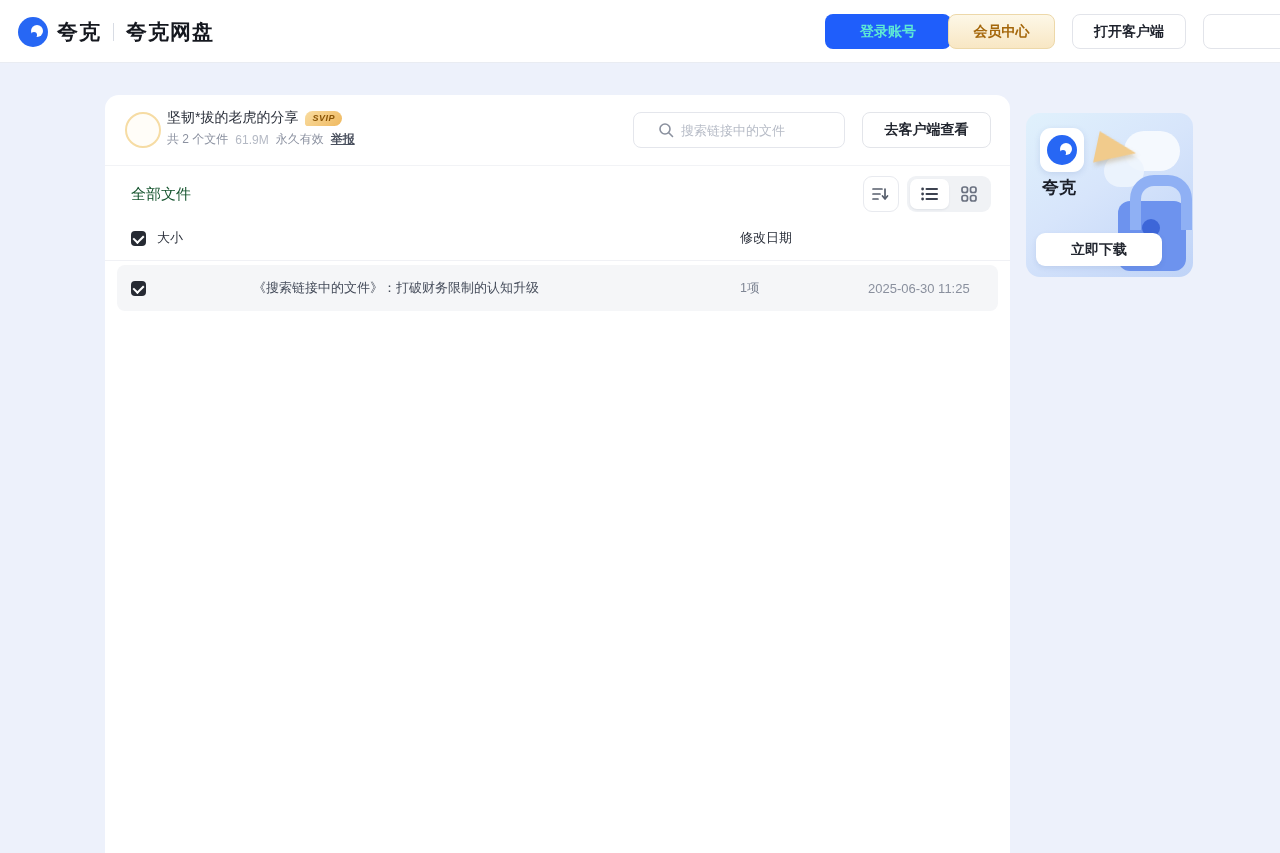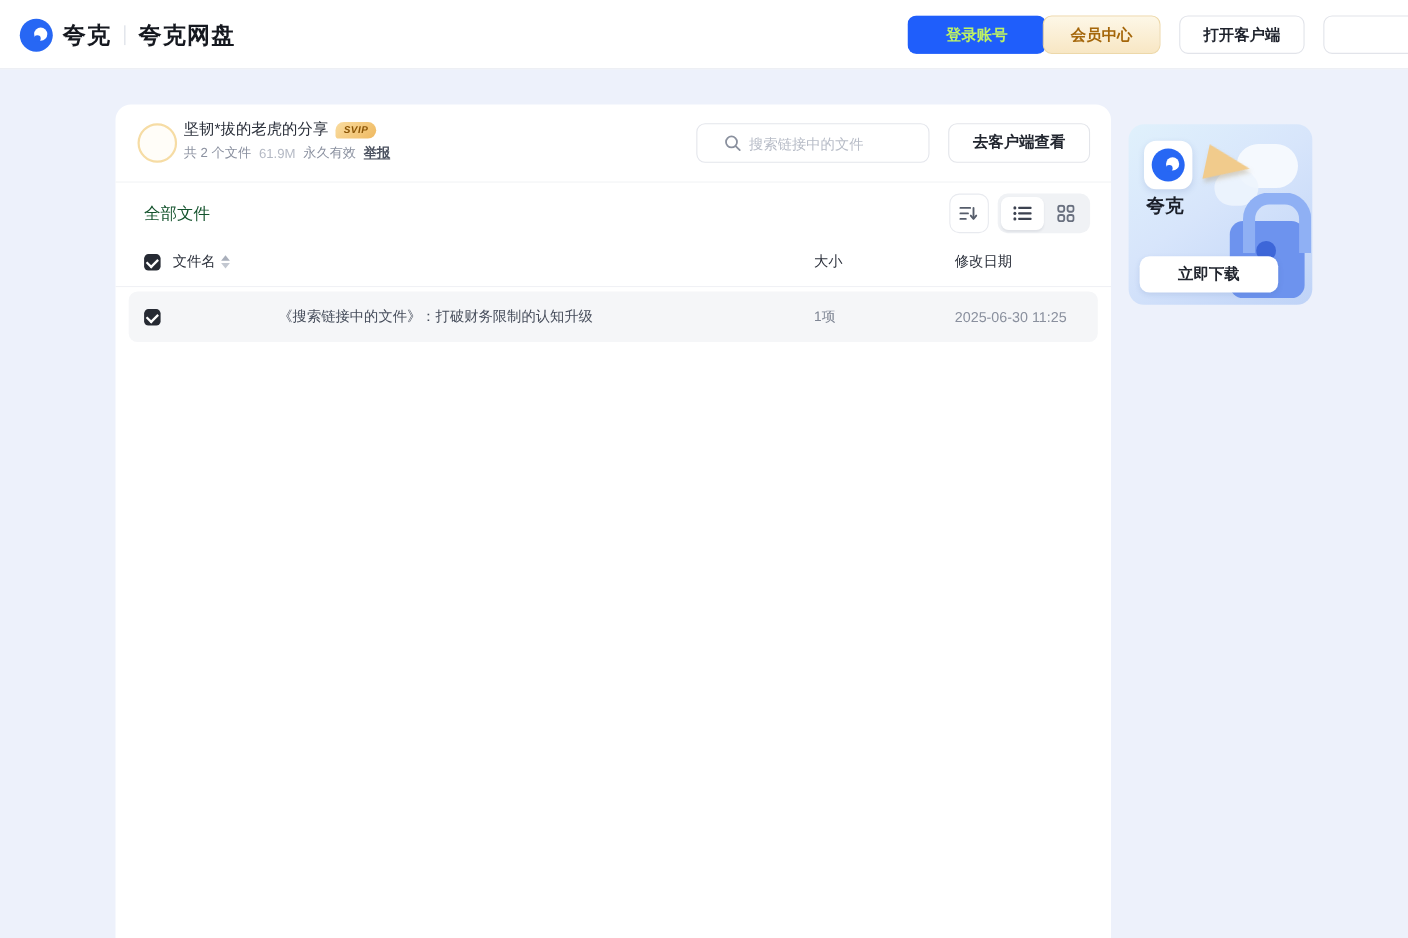--- a/index.html
+++ b/index.html
@@ -30,21 +30,21 @@
     background:#2767F4; right:11px; top:15px;
   }
   .logo-text { font-size:21px; font-weight:bold; color:#15181F; letter-spacing:1px; }
   .logo-divider { width:1px; height:18px; background:#D8DCE4; margin:0 3px; }
 
   .topbar-btn {
     position:absolute; top:14px; height:35px; border-radius:8px;
     display:flex; align-items:center; justify-content:center;
     font-size:14px; font-weight:bold; cursor:pointer; border:1px solid transparent;
   }
-  .btn-login { left:825px; width:126px; background:#1F5EFB; color:#bef264; }
+  .btn-login { left:825px; width:126px; background:#1F5EFB; color:#5eead4; }
   .btn-member {
     left:948px; width:107px;
     background:linear-gradient(180deg,#FDF7E7 0%,#F8E7C4 100%);
     border-color:#EDD8A9; color:#A4660A;
   }
   .btn-client { left:1072px; width:114px; background:#FFFFFF; border-color:#E2E4EA; color:#1F232D; }
   .btn-extra { left:1203px; width:100px; background:#FFFFFF; border-color:#E2E4EA; }
 
   
   .panel {
@@ -255,27 +255,20 @@
             <rect x="1" y="9.5" width="5.5" height="5.5" rx="2" stroke="#6A7180" stroke-width="1.7"></rect>
             <rect x="9.5" y="9.5" width="5.5" height="5.5" rx="2" stroke="#6A7180" stroke-width="1.7"></rect>
           </svg>
         </span>
       </div>
     </div>
   </div>
 
   <div class="thead">
     <div class="checkbox"></div>
-    <div class="th">
-      <span>文件名</span>
-      <span class="sort-arrows">
-        <span class="tri-up"></span>
-          <span class="tri-down"></span>
-      </span>
-    </div>
     <div class="th muted-col">大小</div>
     <div class="th muted-col">修改日期</div>
   </div>
 
   <div class="table-divider"></div>
 
   <div class="file-row">
     <div class="checkbox"></div>
     <div class="file-name">《搜索链接中的文件》：打破财务限制的认知升级</div>
     <div class="cell-size">1项</div>

